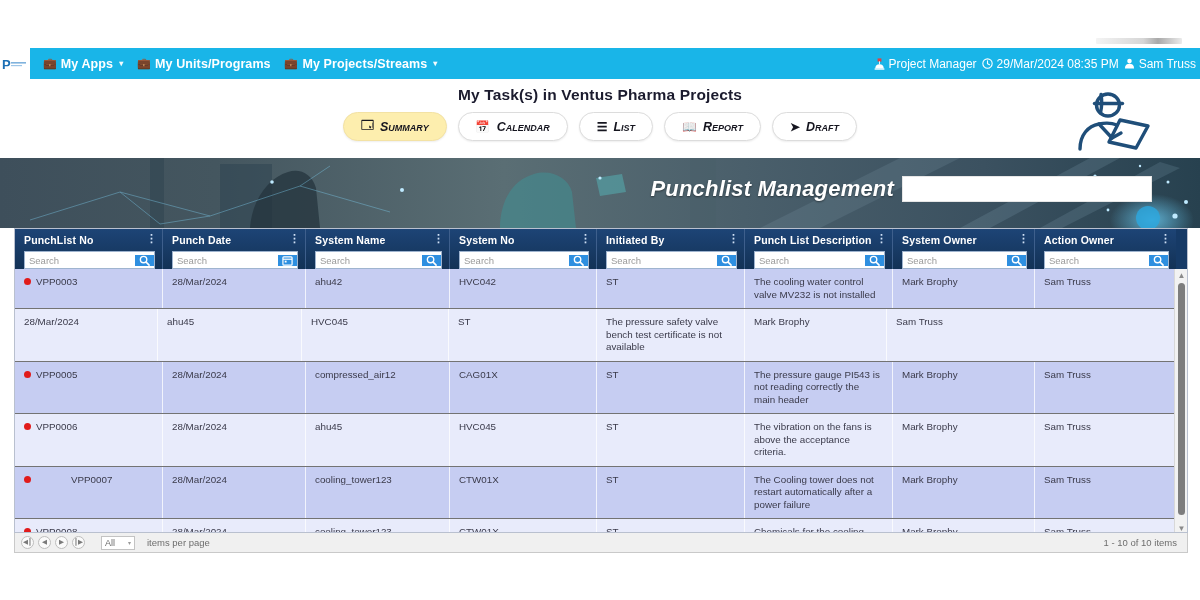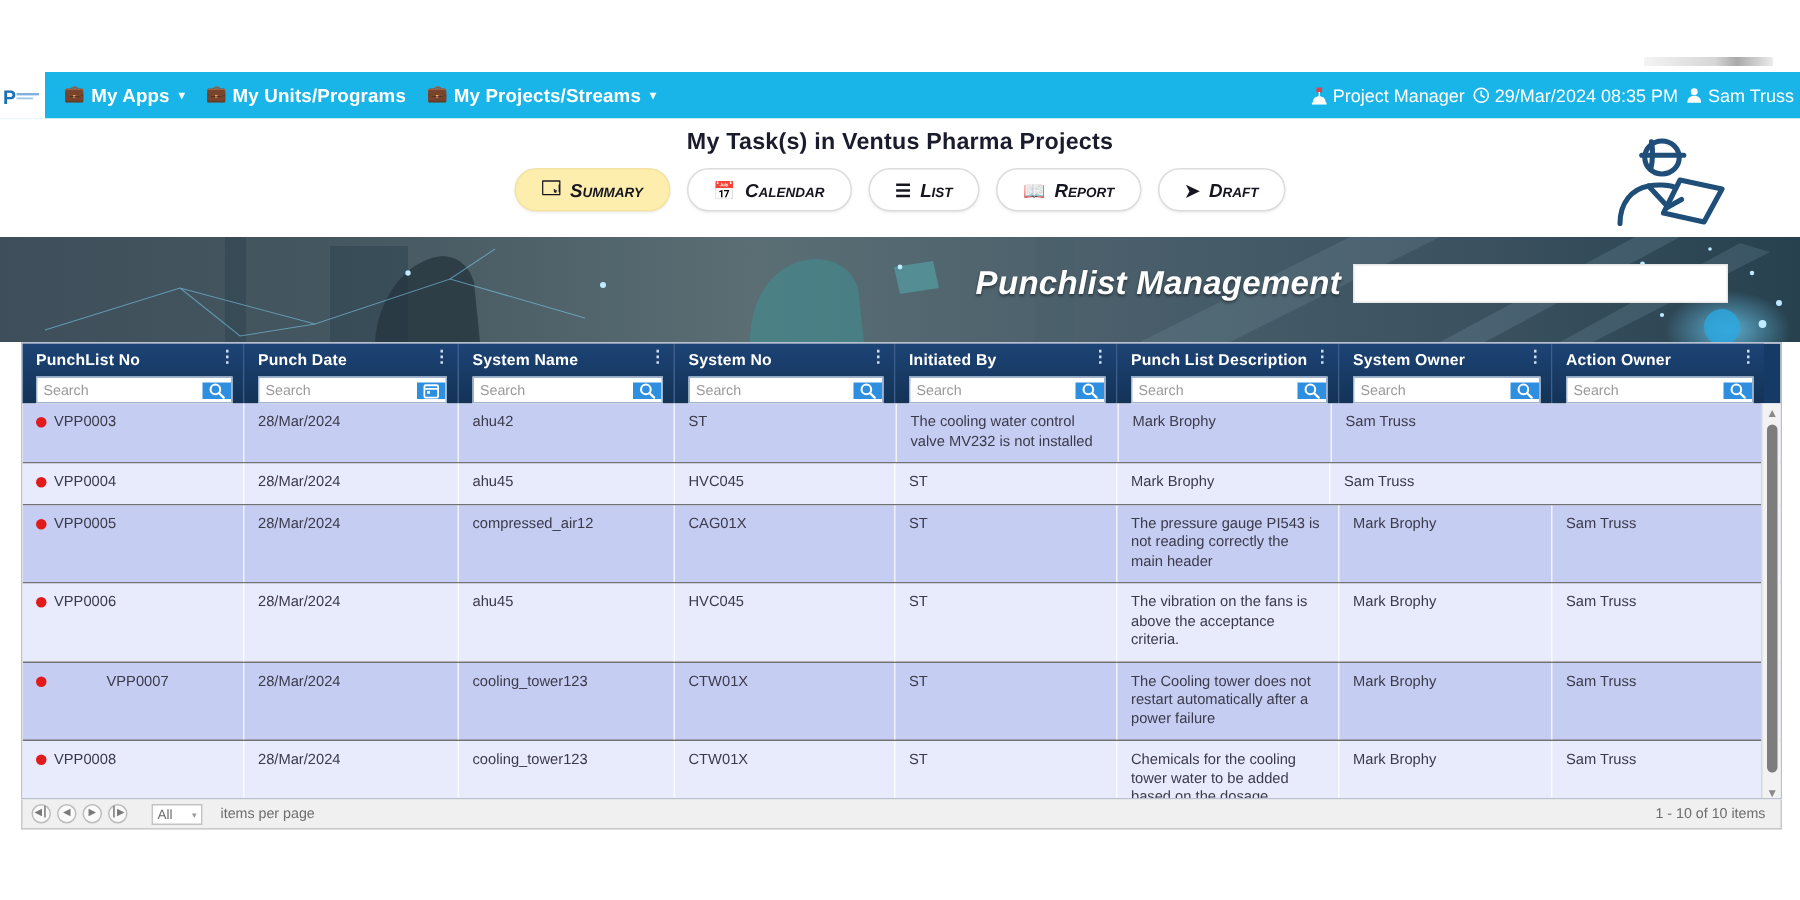--- a/index.html
+++ b/index.html
@@ -432,34 +432,32 @@
         </div>
       </div>
     <div class="grid-body" id="grid-body">
         <div class="row odd">
           <div class="cell first" style="width: 148px; flex: 0 0 148px;">
             <span class="dot" style="background: rgb(225, 27, 27);"></span>
             <span>VPP0003</span>
           </div>
           <div class="cell" style="width: 143px; flex: 0 0 143px;">28/Mar/2024</div>
           <div class="cell" style="width: 144px; flex: 0 0 144px;">ahu42</div>
+          <div class="cell" style="width: 147px; flex: 0 0 147px;">HVC042</div>
           <div class="cell" style="width: 148px; flex: 0 0 148px;">ST</div>
           <div class="cell" style="width: 148px; flex: 0 0 148px;">The cooling water control valve MV232 is not installed</div>
           <div class="cell" style="width: 142px; flex: 0 0 142px;">Mark Brophy</div>
           <div class="cell" style="width: 141px; flex: 0 0 141px;">Sam Truss</div>
         </div>
         <div class="row even">
-          <div class="cell first" style="width: 148px; flex: 0 0 148px;">
-            <span class="dot" style="background: rgb(225, 27, 27);"></span>
-            <span>VPP0004</span>
-          </div>
           <div class="cell" style="width: 143px; flex: 0 0 143px;">28/Mar/2024</div>
           <div class="cell" style="width: 144px; flex: 0 0 144px;">ahu45</div>
           <div class="cell" style="width: 147px; flex: 0 0 147px;">HVC045</div>
           <div class="cell" style="width: 148px; flex: 0 0 148px;">ST</div>
+          <div class="cell" style="width: 148px; flex: 0 0 148px;">The pressure safety valve bench test certificate is not available</div>
           <div class="cell" style="width: 142px; flex: 0 0 142px;">Mark Brophy</div>
           <div class="cell" style="width: 141px; flex: 0 0 141px;">Sam Truss</div>
         </div>
         <div class="row odd">
           <div class="cell first" style="width: 148px; flex: 0 0 148px;">
             <span class="dot" style="background: rgb(225, 27, 27);"></span>
             <span>VPP0005</span>
           </div>
           <div class="cell" style="width: 143px; flex: 0 0 143px;">28/Mar/2024</div>
           <div class="cell" style="width: 144px; flex: 0 0 144px;">compressed_air12</div>

